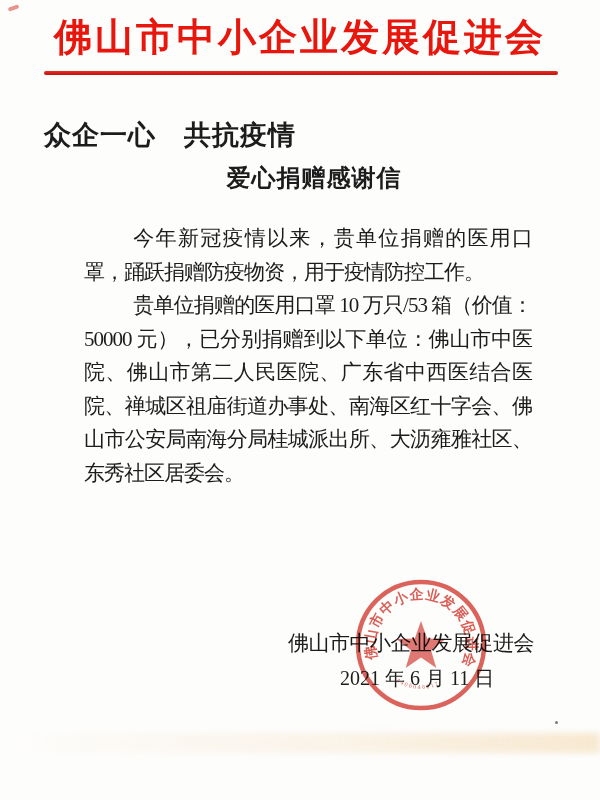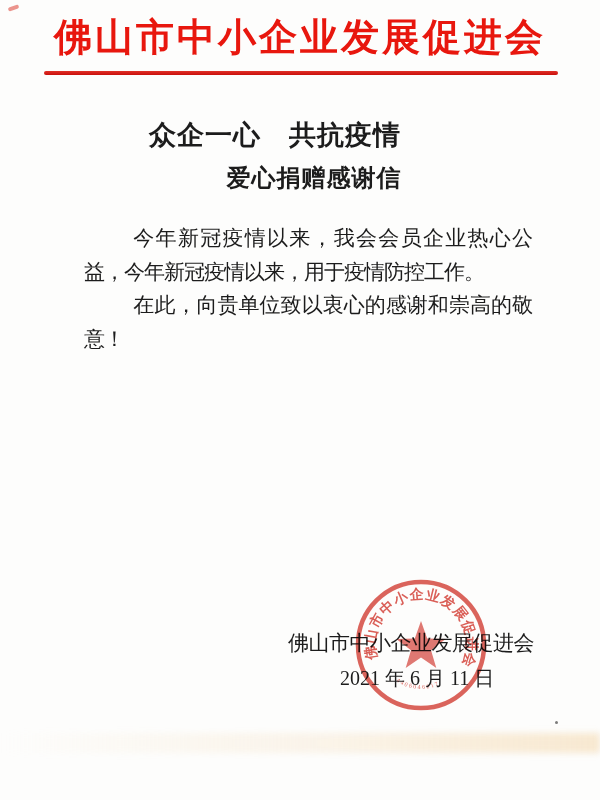--- a/index.html
+++ b/index.html
@@ -30,22 +30,22 @@
     color:#e8170e;
     white-space:nowrap;
   }
   .header-rule{
     position:absolute;left:44px;top:71px;width:514px;height:4px;
     background:linear-gradient(to bottom,#e03027,#c90f0b);
     border-radius:2px;
   }
   .letter-title{
     position:absolute;left:0;top:117px;width:550px;
-    text-align:center;font-size:27px;font-weight:bold;color:#1c1c1c;
-    white-space:pre;letter-spacing:1px;
+    text-align:left;font-size:27px;font-weight:bold;color:#1c1c1c;
+    white-space:pre;letter-spacing:1px;padding-left:44px;
   }
   .letter-subtitle{
     position:absolute;left:14px;top:162px;width:600px;
     text-align:center;font-size:24px;font-weight:600;color:#1c1c1c;
     letter-spacing:1px;
   }
   .letter-body{
     position:absolute;left:84px;top:222px;width:448px;
     font-size:21px;line-height:33.5px;color:#1c1c1c;
     letter-spacing:-1px;
@@ -74,22 +74,22 @@
 <div class="speck-red"></div>
 <div class="speck-dark"></div>
 
 <div class="org-header">佛山市中小企业发展促进会</div>
 <div class="header-rule"></div>
 
 <div class="letter-title">众企一心　共抗疫情</div>
 <div class="letter-subtitle">爱心捐赠感谢信</div>
 
 <div class="letter-body">
-  <p class="indent">今年新冠疫情以来，我会会员企业热心公益，今年新冠疫情以来，用于疫情防控工作。</p>
-  <p class="indent">在此，向贵单位致以衷心的感谢和崇高的敬意！</p>
+  <p class="indent">今年新冠疫情以来，贵单位捐赠的医用口罩，踊跃捐赠防疫物资，用于疫情防控工作。</p>
+  <p class="indent">贵单位捐赠的医用口罩 10 万只/53 箱（价值：50000 元），已分别捐赠到以下单位：佛山市中医院、佛山市第二人民医院、广东省中西医结合医院、禅城区祖庙街道办事处、南海区红十字会、佛山市公安局南海分局桂城派出所、大沥雍雅社区、东秀社区居委会。</p>
 </div>
 
 <div class="signature-line">佛山市中小企业发展促进会</div>
 <div class="date-line">2021 年 6 月 11 日</div>
 
 <svg class="seal" viewBox="0 0 140 140" xmlns="http://www.w3.org/2000/svg">
   <defs>
     <path id="sealTopArc" d="M 26.8 85.7 A 46 46 0 1 1 113.2 85.7" fill="none"></path>
     <path id="sealBottomArc" d="M 38.9 101.1 A 44 44 0 0 0 101.1 101.1" fill="none"></path>
   </defs>

